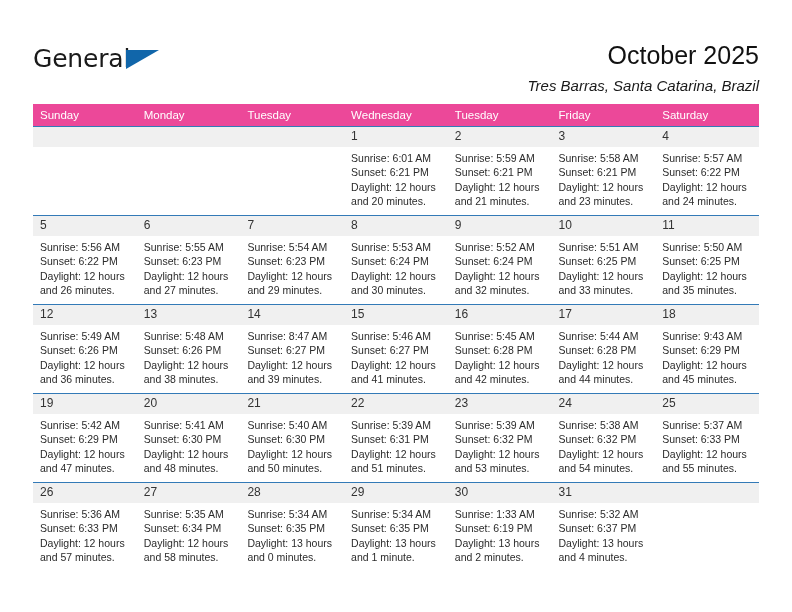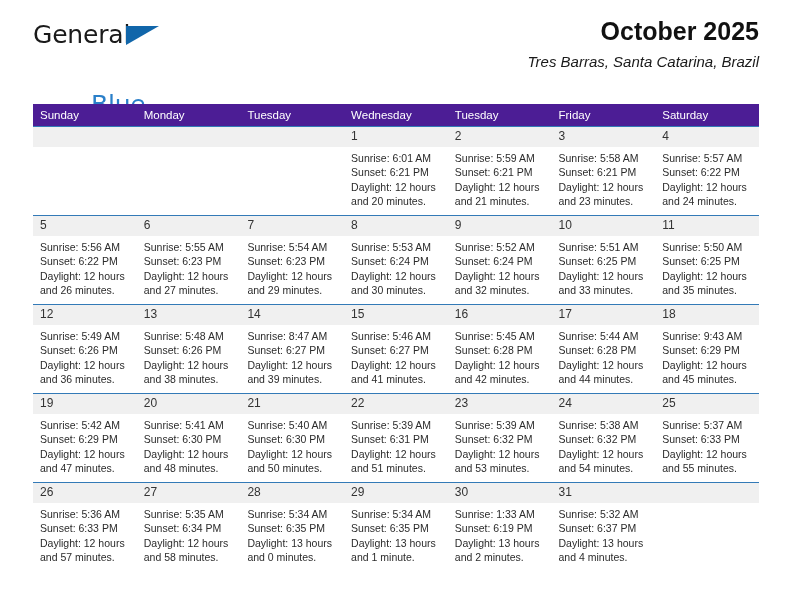--- a/index.html
+++ b/index.html
@@ -18,21 +18,21 @@
     position: relative;
     width: 792px;
     height: 612px;
     box-sizing: border-box;
   }
 
   
   .header {
     position: absolute;
     left: 33px;
-    top: 16px;
+    top: 40px;
     right: 33px;
     height: 70px;
   }
   .brand {
     position: absolute;
     left: 0;
     top: 6px;
     width: 220px;
     height: 56px;
   }
@@ -70,21 +70,21 @@
   }
 
   .title-block {
     position: absolute;
     right: 0;
     top: 0;
     text-align: right;
   }
   .cal-title {
     font-size: 25px;
-    font-weight: 700;
+    font-weight: 400;
     color: #111111;
     line-height: 30px;
     white-space: nowrap;
   }
   .cal-subtitle {
     margin-top: 7px;
     font-size: 15px;
     font-weight: 400;
     color: #1a1a1a;
     line-height: 17px;
@@ -95,21 +95,21 @@
   
   .calendar {
     position: absolute;
     left: 33px;
     top: 104px;
     width: 726px;
     border-collapse: collapse;
     table-layout: fixed;
   }
   .calendar th {
-    background: #4c1d95;
+    background: #ec4899;
     color: #ffffff;
     font-size: 11.5px;
     font-weight: normal;
     text-align: left;
     padding: 5px 0 5px 7px;
     height: 12px;
     border: none;
   }
   .calendar td {
     vertical-align: top;

